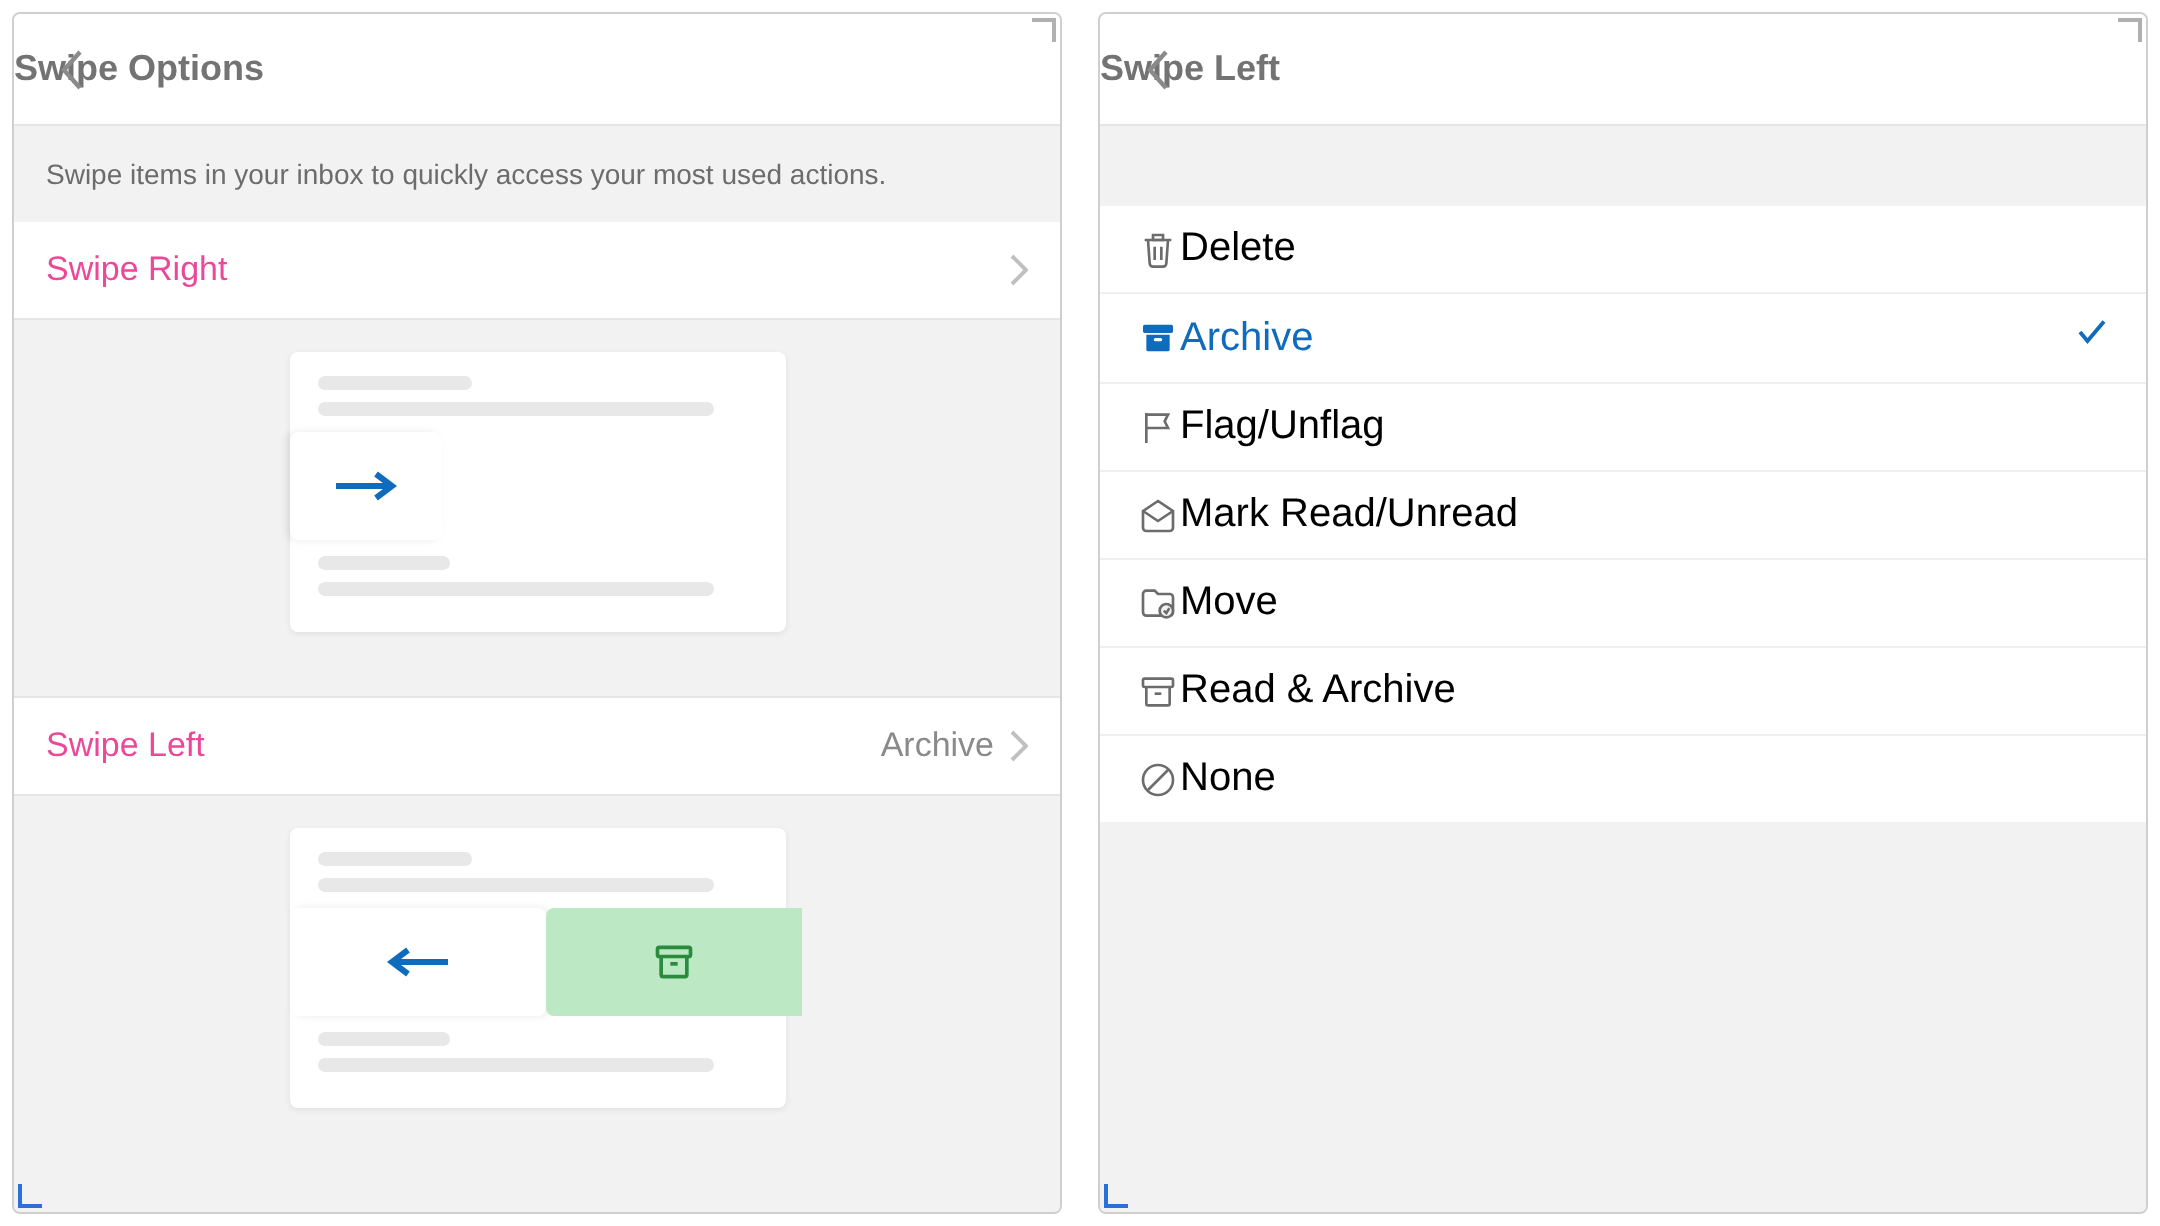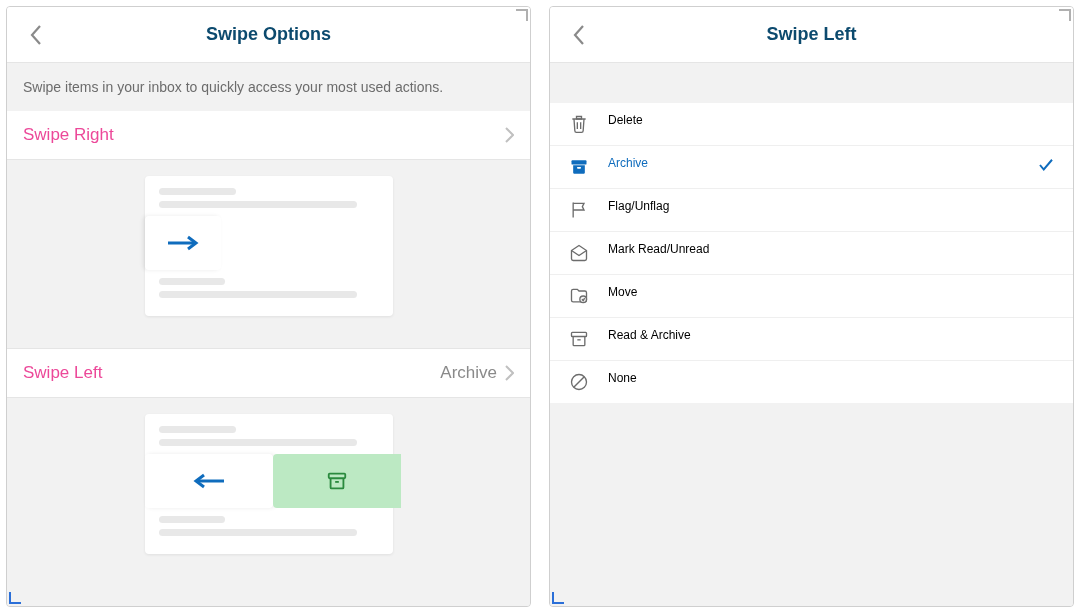--- a/index.html
+++ b/index.html
@@ -54,24 +54,23 @@
       position: absolute;
       left: 14px;
       width: 30px;
       height: 30px;
       display: flex;
       align-items: center;
       justify-content: center;
     }
     .header-title {
       width: 100%;
-      text-align: center;
       font-size: 18px;
       font-weight: 600;
-      color: #0c4a6e;
+      color: #737373;
     }
     .desc {
       padding: 16px;
       font-size: 14px;
       color: #6c6c6c;
       background: #f2f2f2;
     }
     .option-row {
       background: #ffffff;
       padding: 14px 16px;
@@ -160,25 +159,25 @@
     
     .list-section {
       background: #f2f2f2;
       height: 40px;
     }
     .action-list {
       background: #ffffff;
     }
     .action-item {
       display: flex;
+      align-items: center;
       padding: 10px 18px;
       border-bottom: 1px solid #efefef;
-      font-size: 12px;
+      font-size: 20px;
       color: #000;
-      gap: 18px;
     }
     .action-item.selected {
       color: #0f6cbd;
     }
     .action-icon {
       width: 22px;
       height: 22px;
       display: flex;
       align-items: center;
       justify-content: center;

